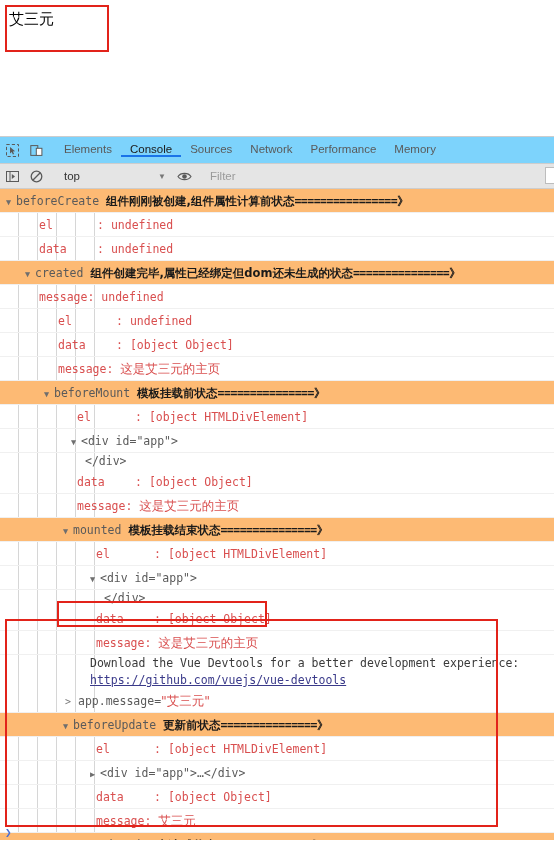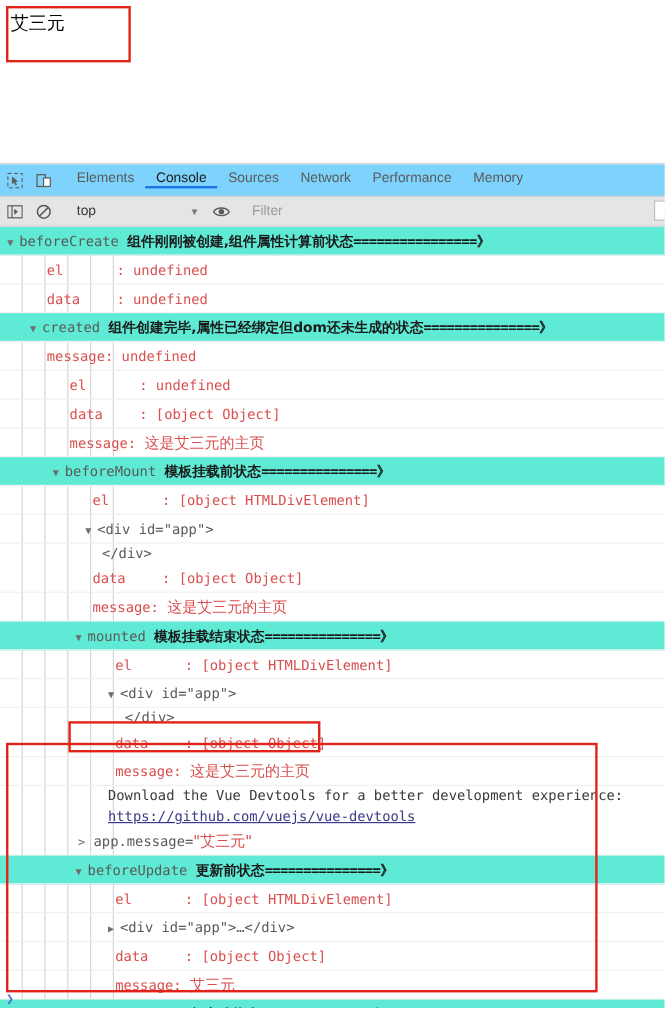--- a/index.html
+++ b/index.html
@@ -77,21 +77,21 @@
   
   .console {
     position:relative; height:651px; overflow:hidden; background:#fff;
   }
   .row {
     position:relative; height:24px; line-height:24px; white-space:nowrap;
     border-bottom:1px solid #f0f0f0;
     font-family:"DejaVu Sans Mono", monospace;
     font-size:11.5px;
   }
-  .row.grp { background:#5eead4; }
+  .row.grp { background:#fdba74; }
   .row.plain { border-bottom:1px solid transparent; }
   .row.h2 { height:17px; line-height:17px; }
 
   .guides { position:absolute; left:0; top:0; bottom:0; }
   .guide {
     position:absolute; top:0; bottom:0; width:1px; background:#d6d6d6;
   }
   .cell { position:absolute; top:0; white-space:nowrap; }
 
   .tw { color:#6e6e6e; font-size:8.5px; display:inline-block; width:10px; }

